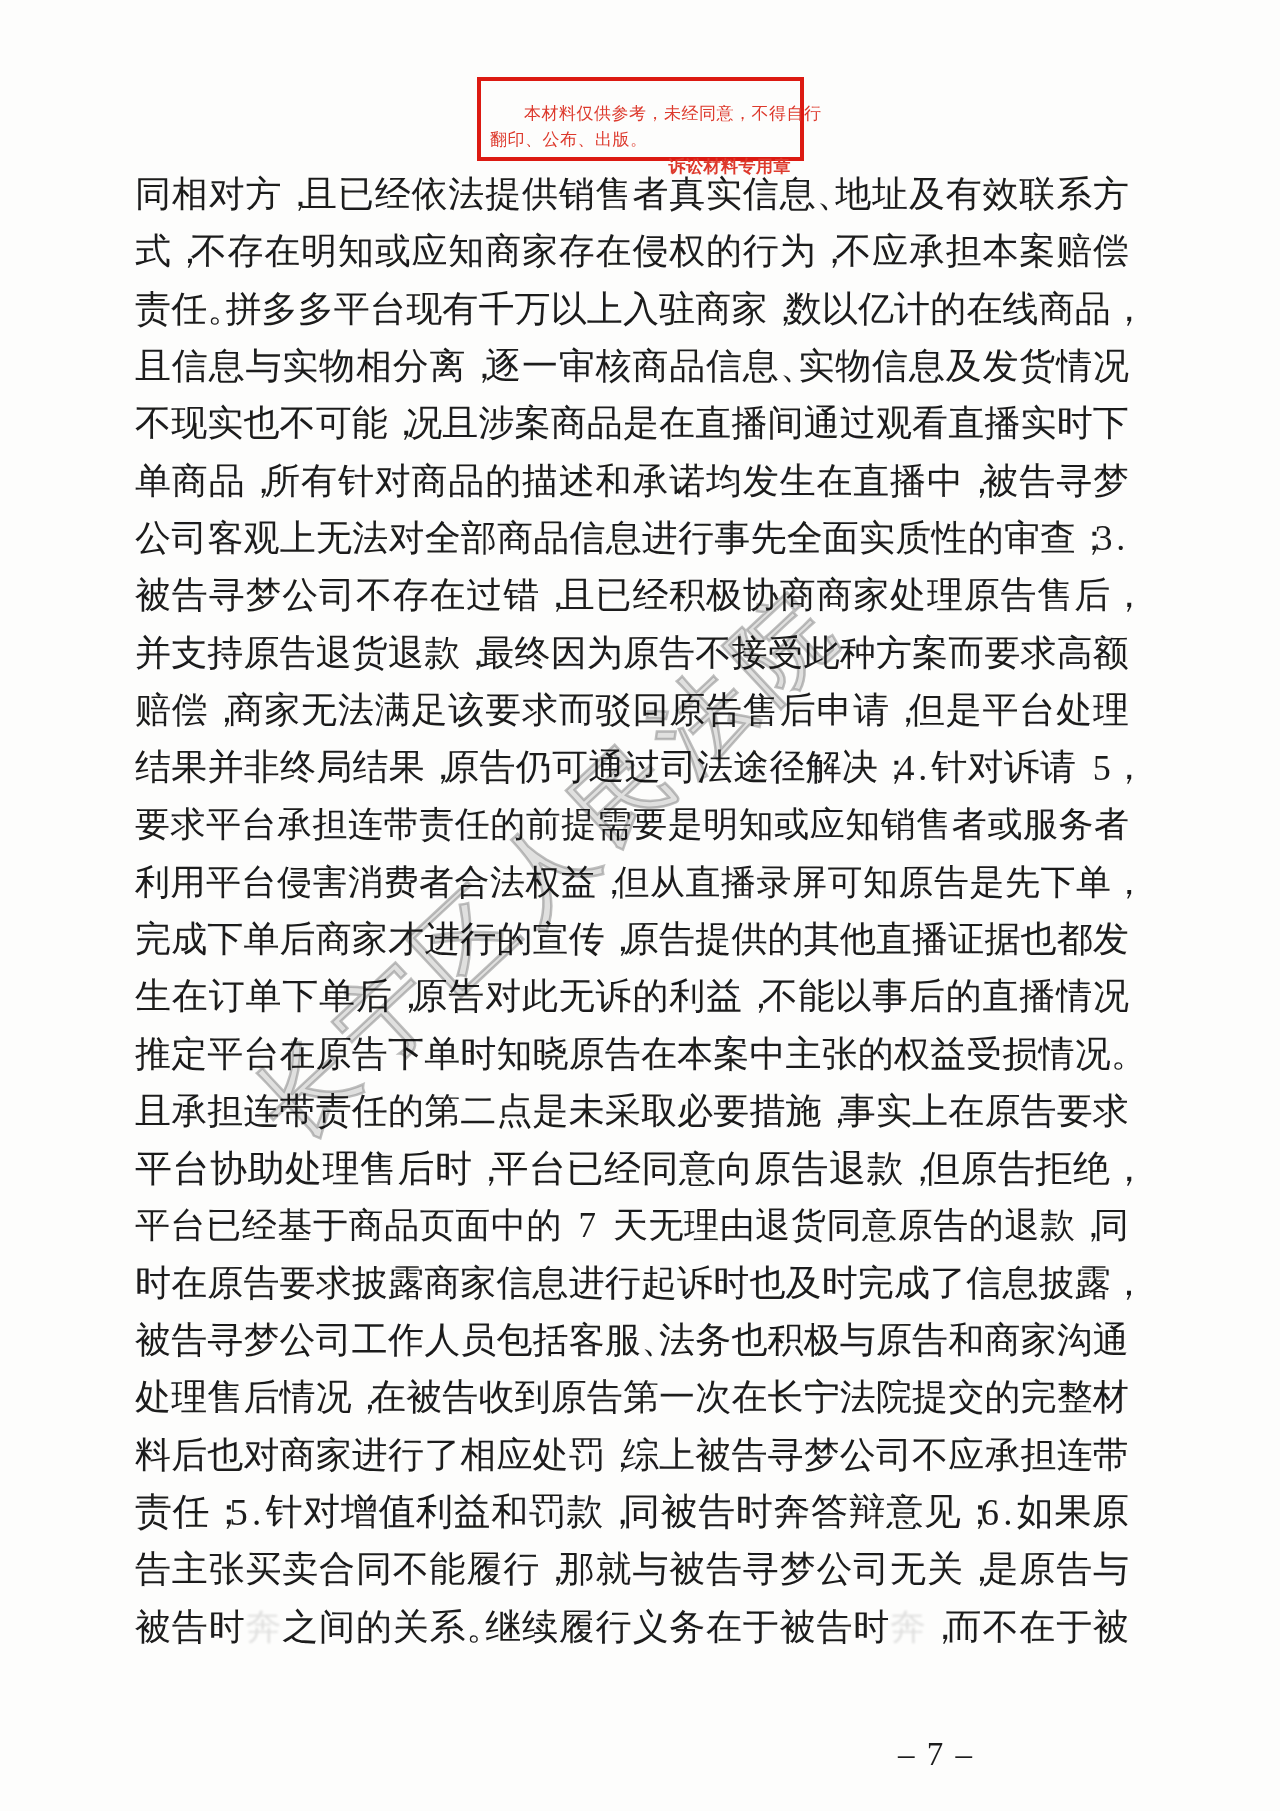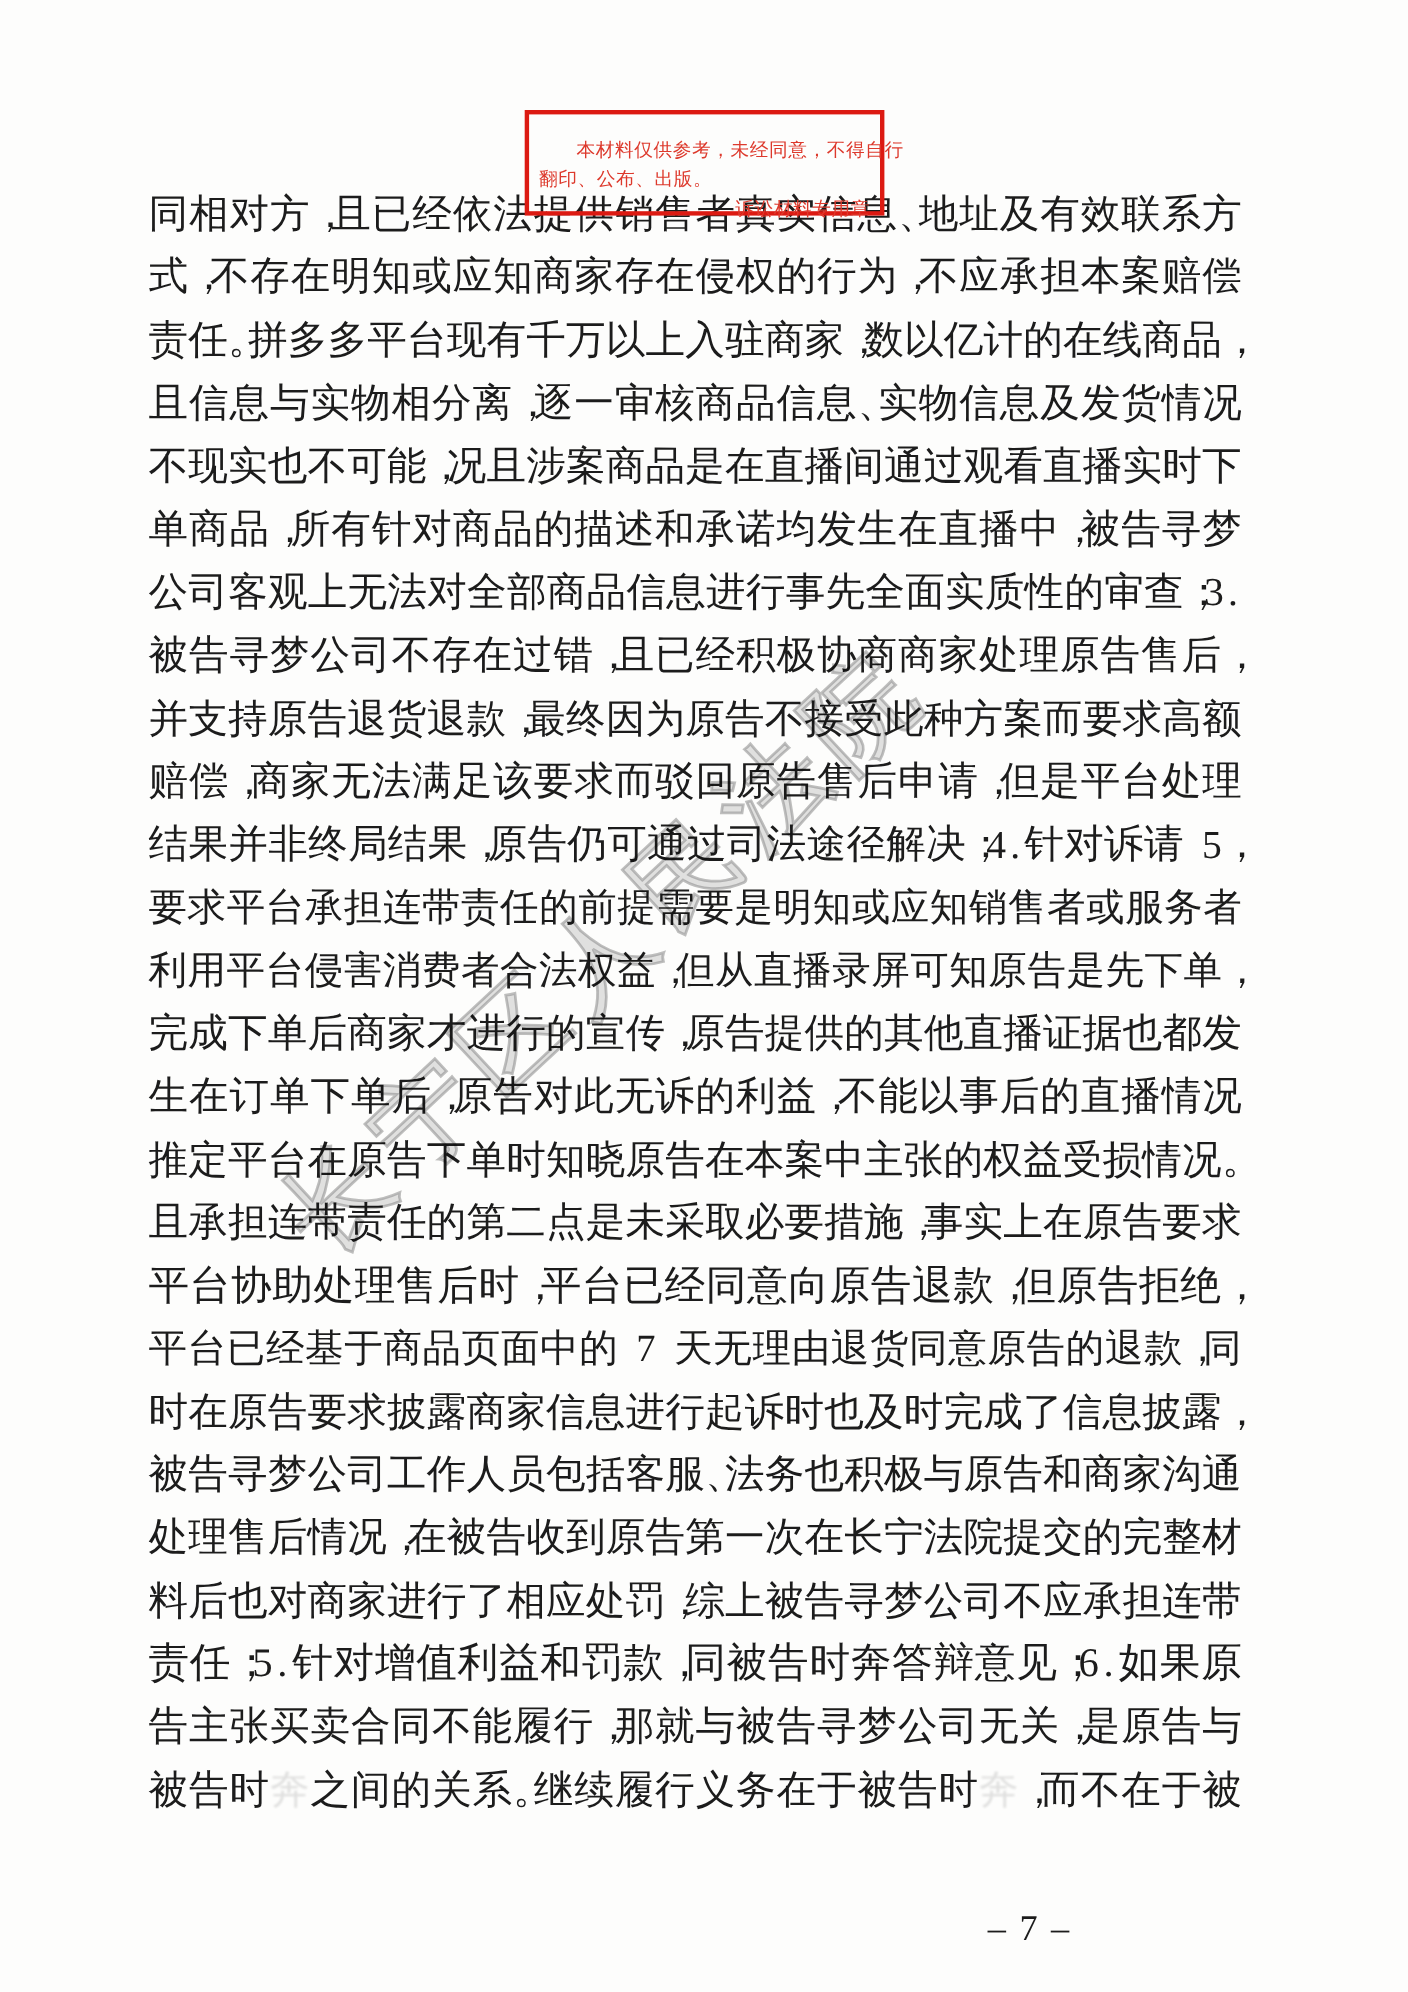--- a/index.html
+++ b/index.html
@@ -8,33 +8,33 @@
     background:#f6f6f4;
     font-family:"Liberation Serif","DejaVu Serif",serif;
     position:relative;overflow:hidden;
   }
   .page{
     position:absolute;inset:0;
     background:#fdfdfc;
   }
   
   .stamp{
-    position:absolute;left:477px;top:100px;width:327px;height:96px;
+    position:absolute;left:477px;top:77px;width:327px;height:84px;
     box-sizing:border-box;
     border:4px solid #dc1a12;
     background:transparent;
     padding:20px 9px 0 9px;
     color:#dd392c;
     font-size:17px;line-height:26px;
     z-index:3;
     letter-spacing:0.5px;
   }
   .stamp .s-line{white-space:nowrap;}
   .stamp .s-indent{padding-left:34px;}
-  .stamp .s-right{text-align:right;font-weight:normal;margin-top:1px;}
+  .stamp .s-right{text-align:right;font-weight:bold;margin-top:1px;}
   
   .watermark{
     position:absolute;left:150px;top:800px;width:800px;
     text-align:center;white-space:nowrap;
     font-size:96px;letter-spacing:12px;
     transform:rotate(-43deg);
     color:rgba(150,150,150,0.28);
     -webkit-text-stroke:2.5px rgba(140,140,140,0.55);
     mix-blend-mode:multiply;
     z-index:2;

